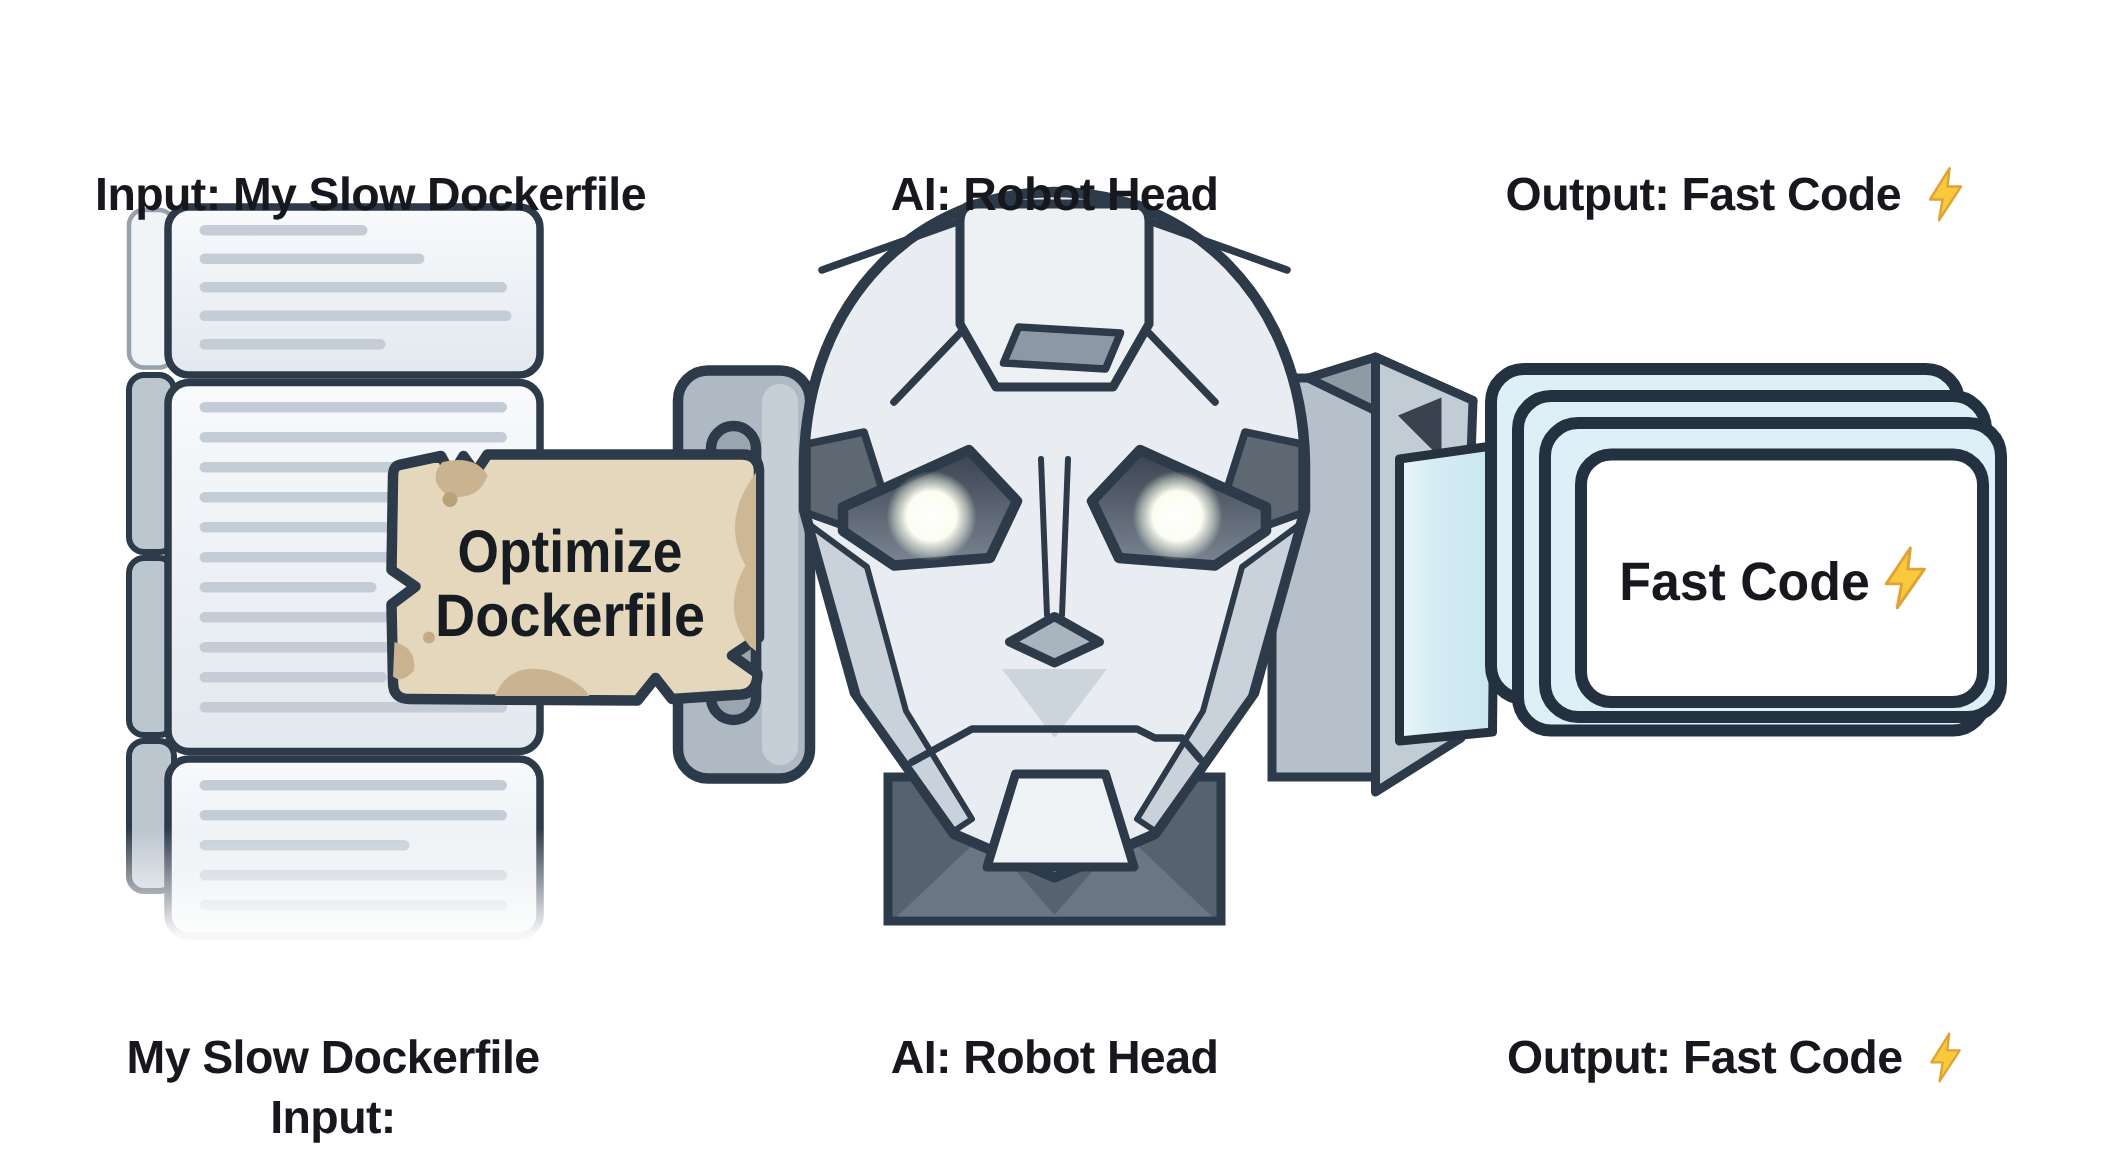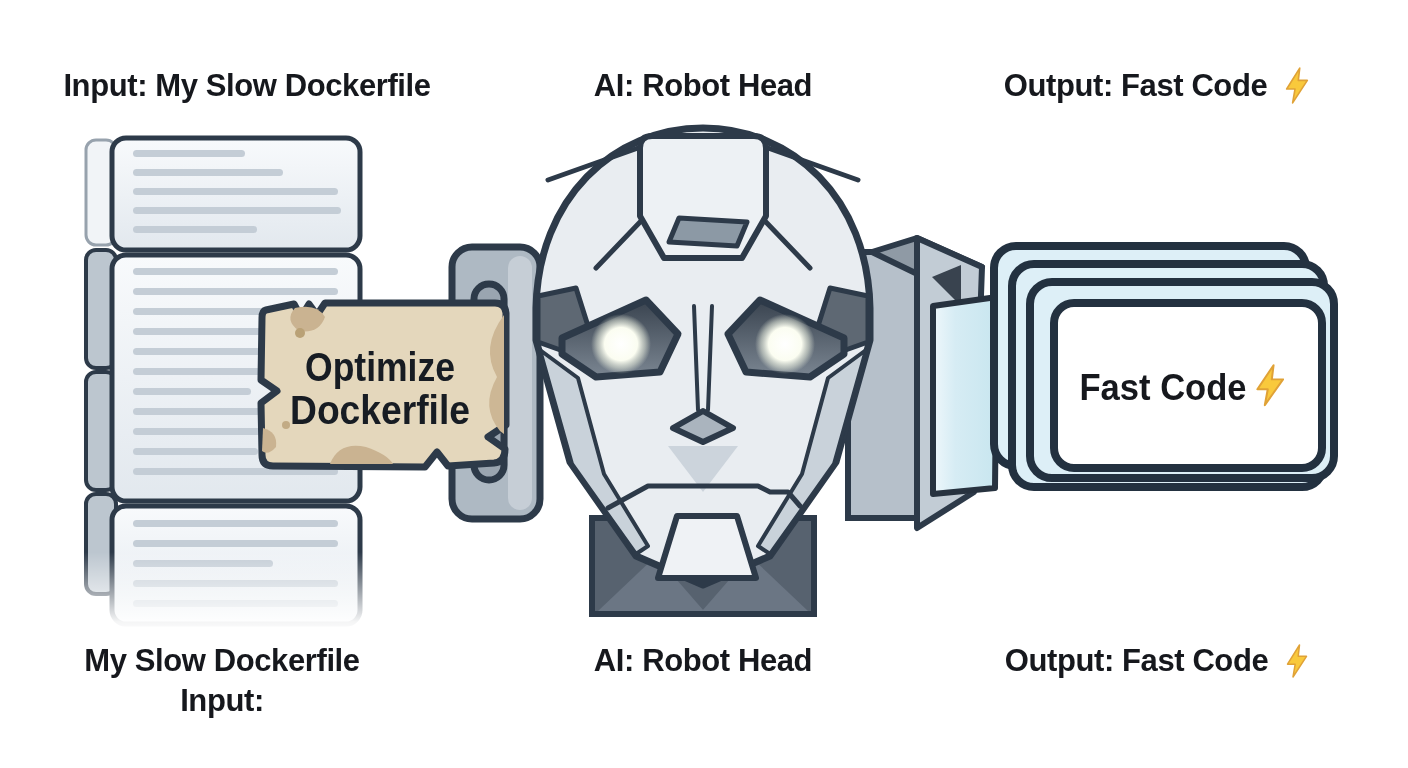--- a/index.html
+++ b/index.html
@@ -1,19 +1,19 @@
 <!DOCTYPE html>
 <html><head>
 <meta charset="utf-8">
 <style>
   html,body{margin:0;padding:0;background:#ffffff;}
   #stage{position:relative;width:1408px;height:768px;background:#ffffff;overflow:hidden;
          font-family:"Liberation Sans",sans-serif;}
   .label{position:absolute;font-weight:700;color:#16181d;text-align:center;
-         font-size:31px;line-height:39px;letter-spacing:-0.4px;}
+         font-size:31px;line-height:39px;letter-spacing:-0.4px;margin-top:44px;}
   .label .row{display:flex;align-items:center;justify-content:center;gap:15px;}
   .bolt-svg{width:30px;height:37px;display:block;}
   svg text{font-family:"Liberation Sans",sans-serif;font-weight:700;}
   #art{position:absolute;left:0;top:0;}
 </style>
 </head>
 <body>
 <div id="stage">
 
 <svg id="art" width="1408" height="768" viewBox="0 0 1408 768">

